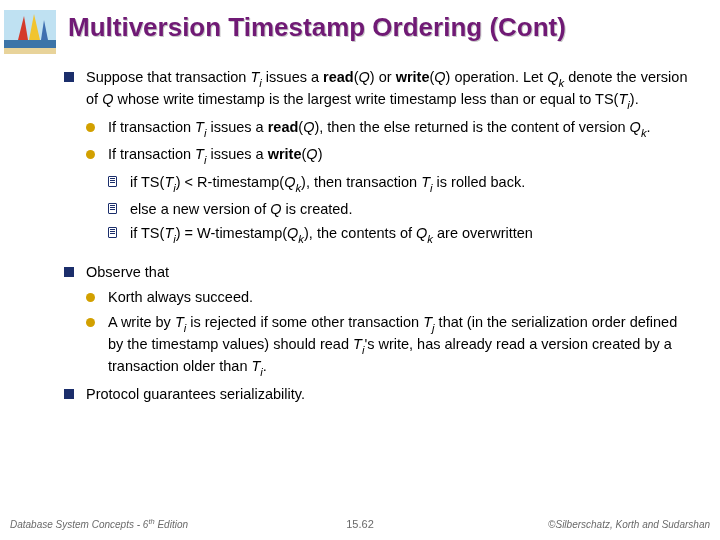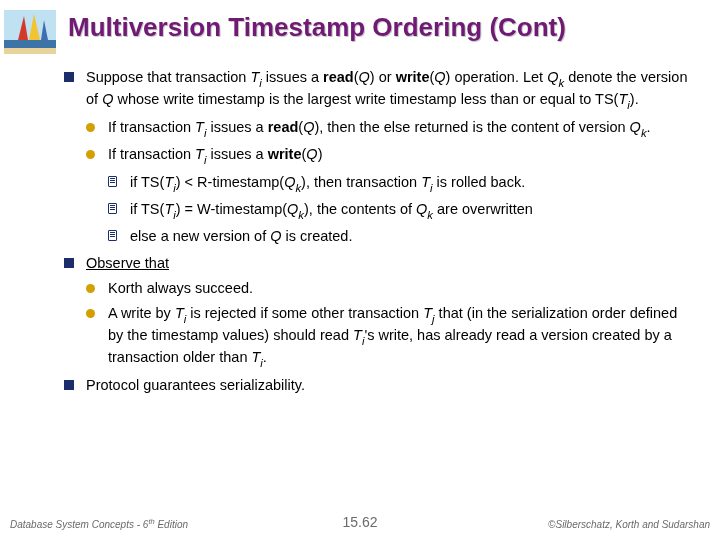--- a/index.html
+++ b/index.html
@@ -115,21 +115,21 @@
     font-size: 10px;
     color: #6a6a6a;
     font-style: italic;
   }
   .footer-center {
     position: absolute;
     bottom: 10px;
     left: 0;
     right: 0;
     text-align: center;
-    font-size: 14px;
+    font-size: 11px;
     color: #6a6a6a;
   }
   .footer-right {
     position: absolute;
     bottom: 10px;
     right: 10px;
     font-size: 10px;
     color: #6a6a6a;
     font-style: italic;
   }
@@ -162,28 +162,28 @@
 
     <div class="lvl2">
       <span>If transaction </span><span class="i">T</span><span class="sub">i</span><span> issues a  </span><b>write</b><span>(</span><span class="i">Q</span><span>)</span>
     </div>
 
     <div class="lvl3">
       <span>if TS(</span><span class="i">T</span><span class="sub">i</span><span>) &lt; R-timestamp(</span><span class="i">Q</span><span class="sub">k</span><span>), then transaction </span><span class="i">T</span><span class="sub">i</span><span> is rolled back.</span>
     </div>
 
     <div class="lvl3">
+      <span>else a new version of </span><span class="i">Q</span><span> is created.</span>
+    </div>
+
+    <div class="lvl3">
       <span>if TS(</span><span class="i">T</span><span class="sub">i</span><span>) = W-timestamp(</span><span class="i">Q</span><span class="sub">k</span><span>), the contents of </span><span class="i">Q</span><span class="sub">k</span><span> are overwritten</span>
     </div>
 
-    <div class="lvl3">
-      <span>else a new version of </span><span class="i">Q</span><span> is created.</span>
-    </div>
-
-    <div class="lvl1" style="margin-top:8px;text-decoration:underline;">Observe that</div>
+    <div class="lvl1" style="margin-top:17px;">Observe that</div>
 
     <div class="lvl2">Korth always succeed.</div>
 
     <div class="lvl2">
       <span>A write by </span><span class="i">T</span><span class="sub">i</span><span> is rejected if some other transaction </span><span class="i">T</span><span class="sub">j</span><span> that (in the serialization order defined by the timestamp values) should read </span><span class="i">T</span><span class="sub">i</span><span>'s write, has already read a version created by a transaction older than </span><span class="i">T</span><span class="sub">i</span><span>.</span>
     </div>
 
     <div class="lvl1" style="">Protocol guarantees serializability.</div>
 
   </div>

